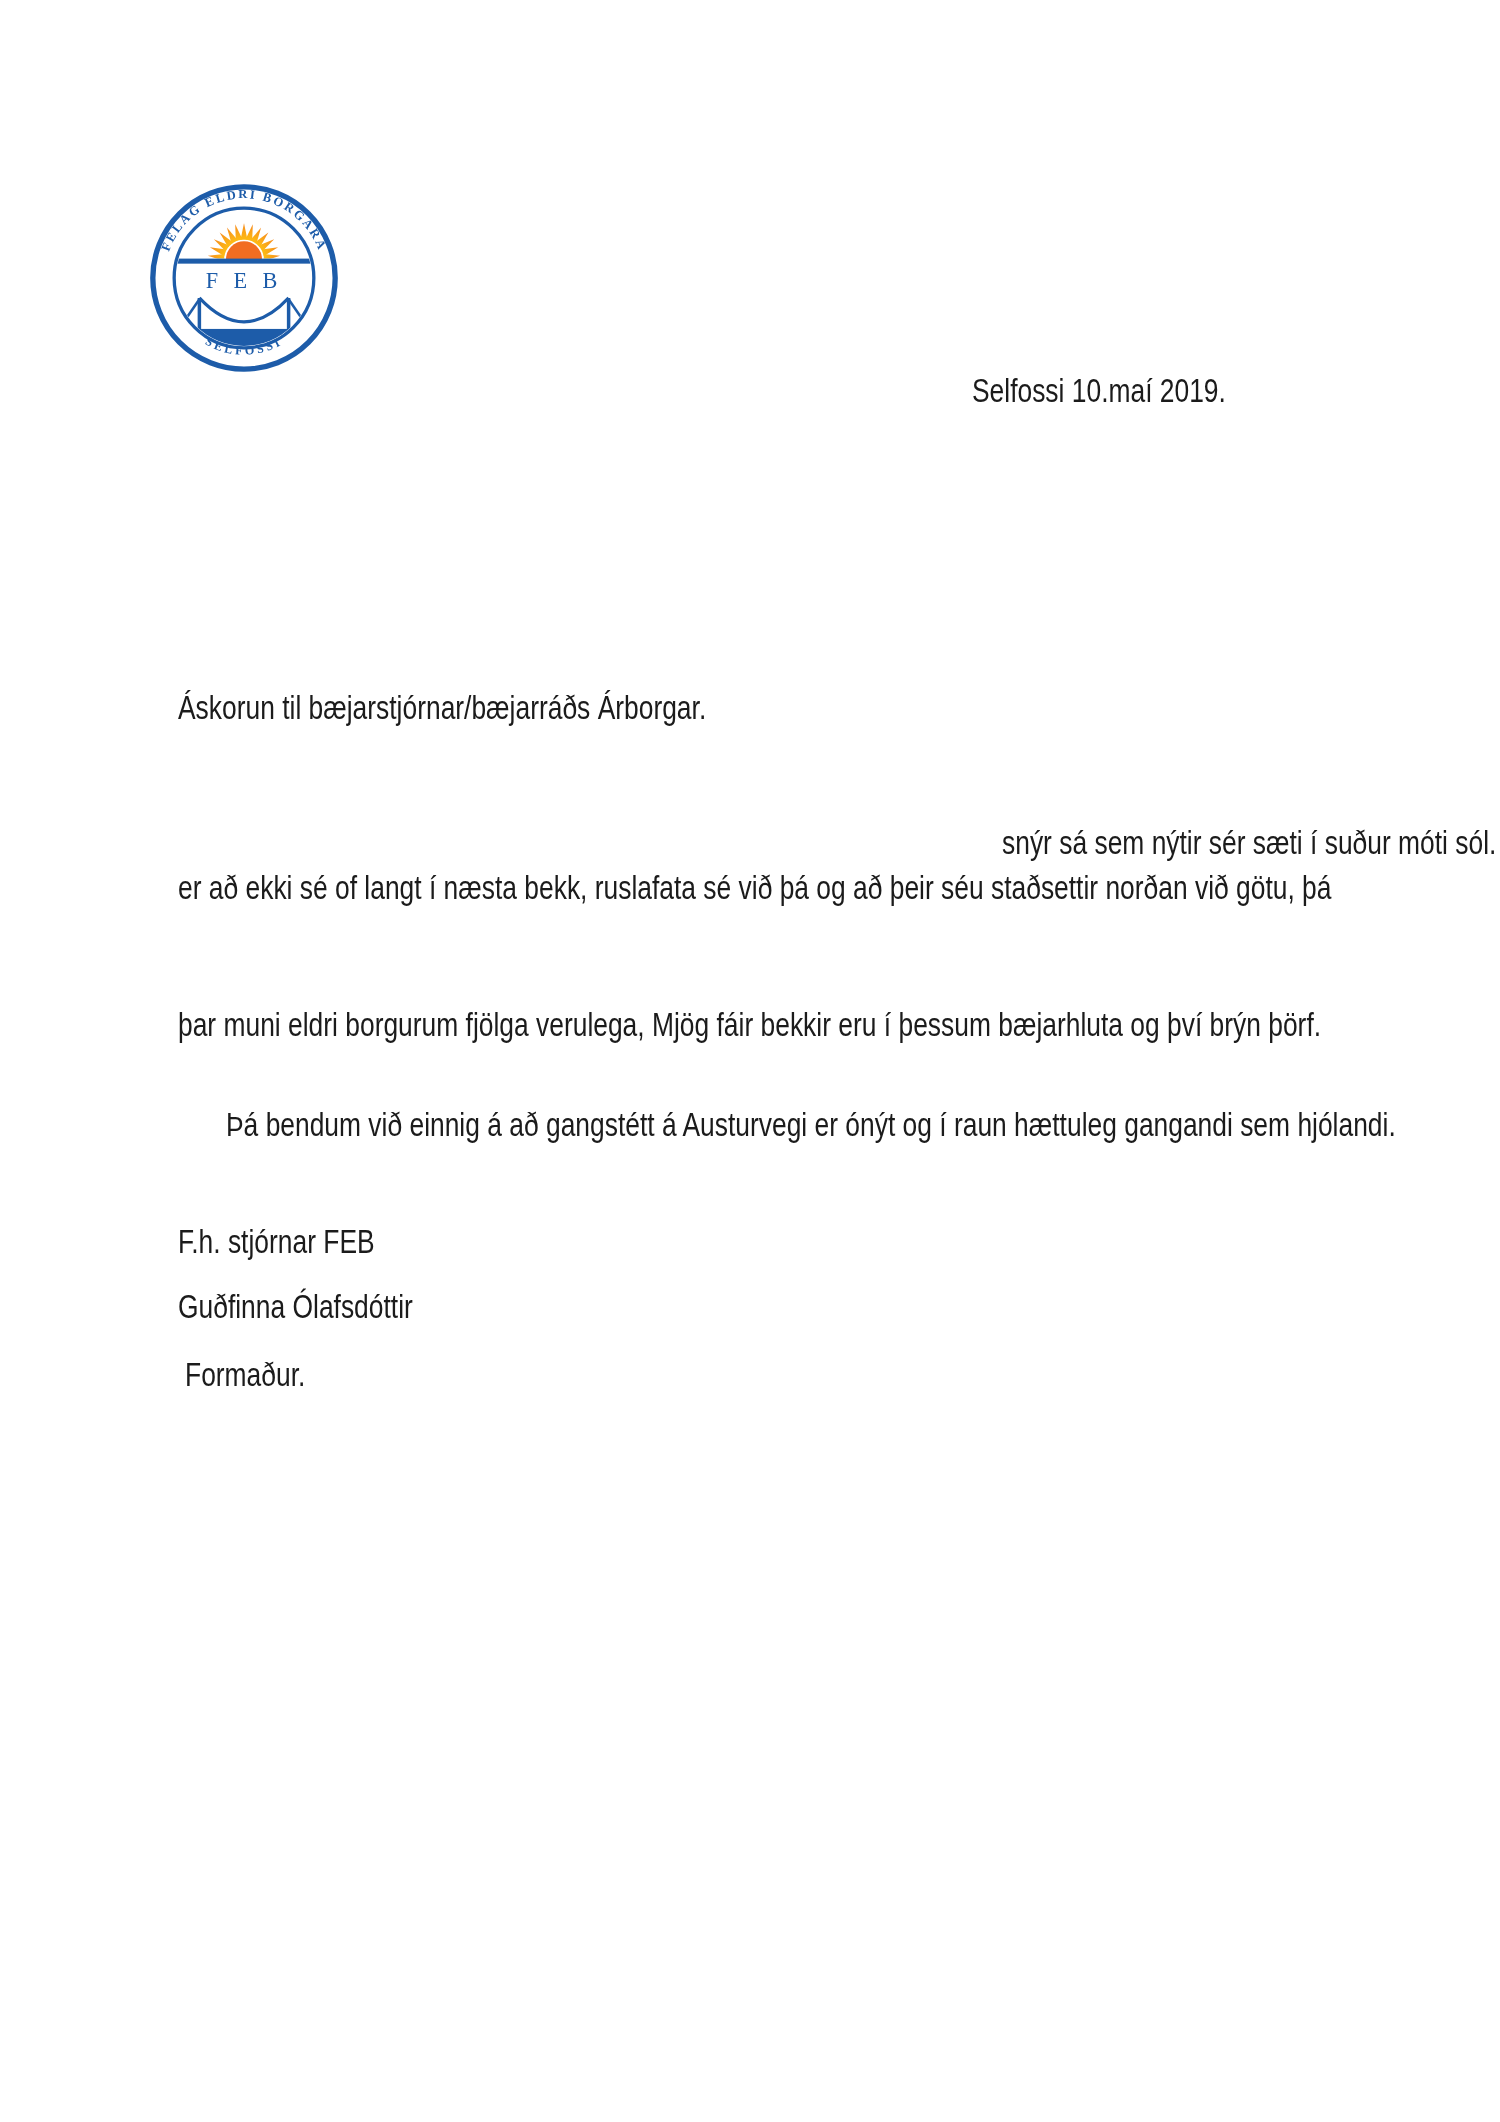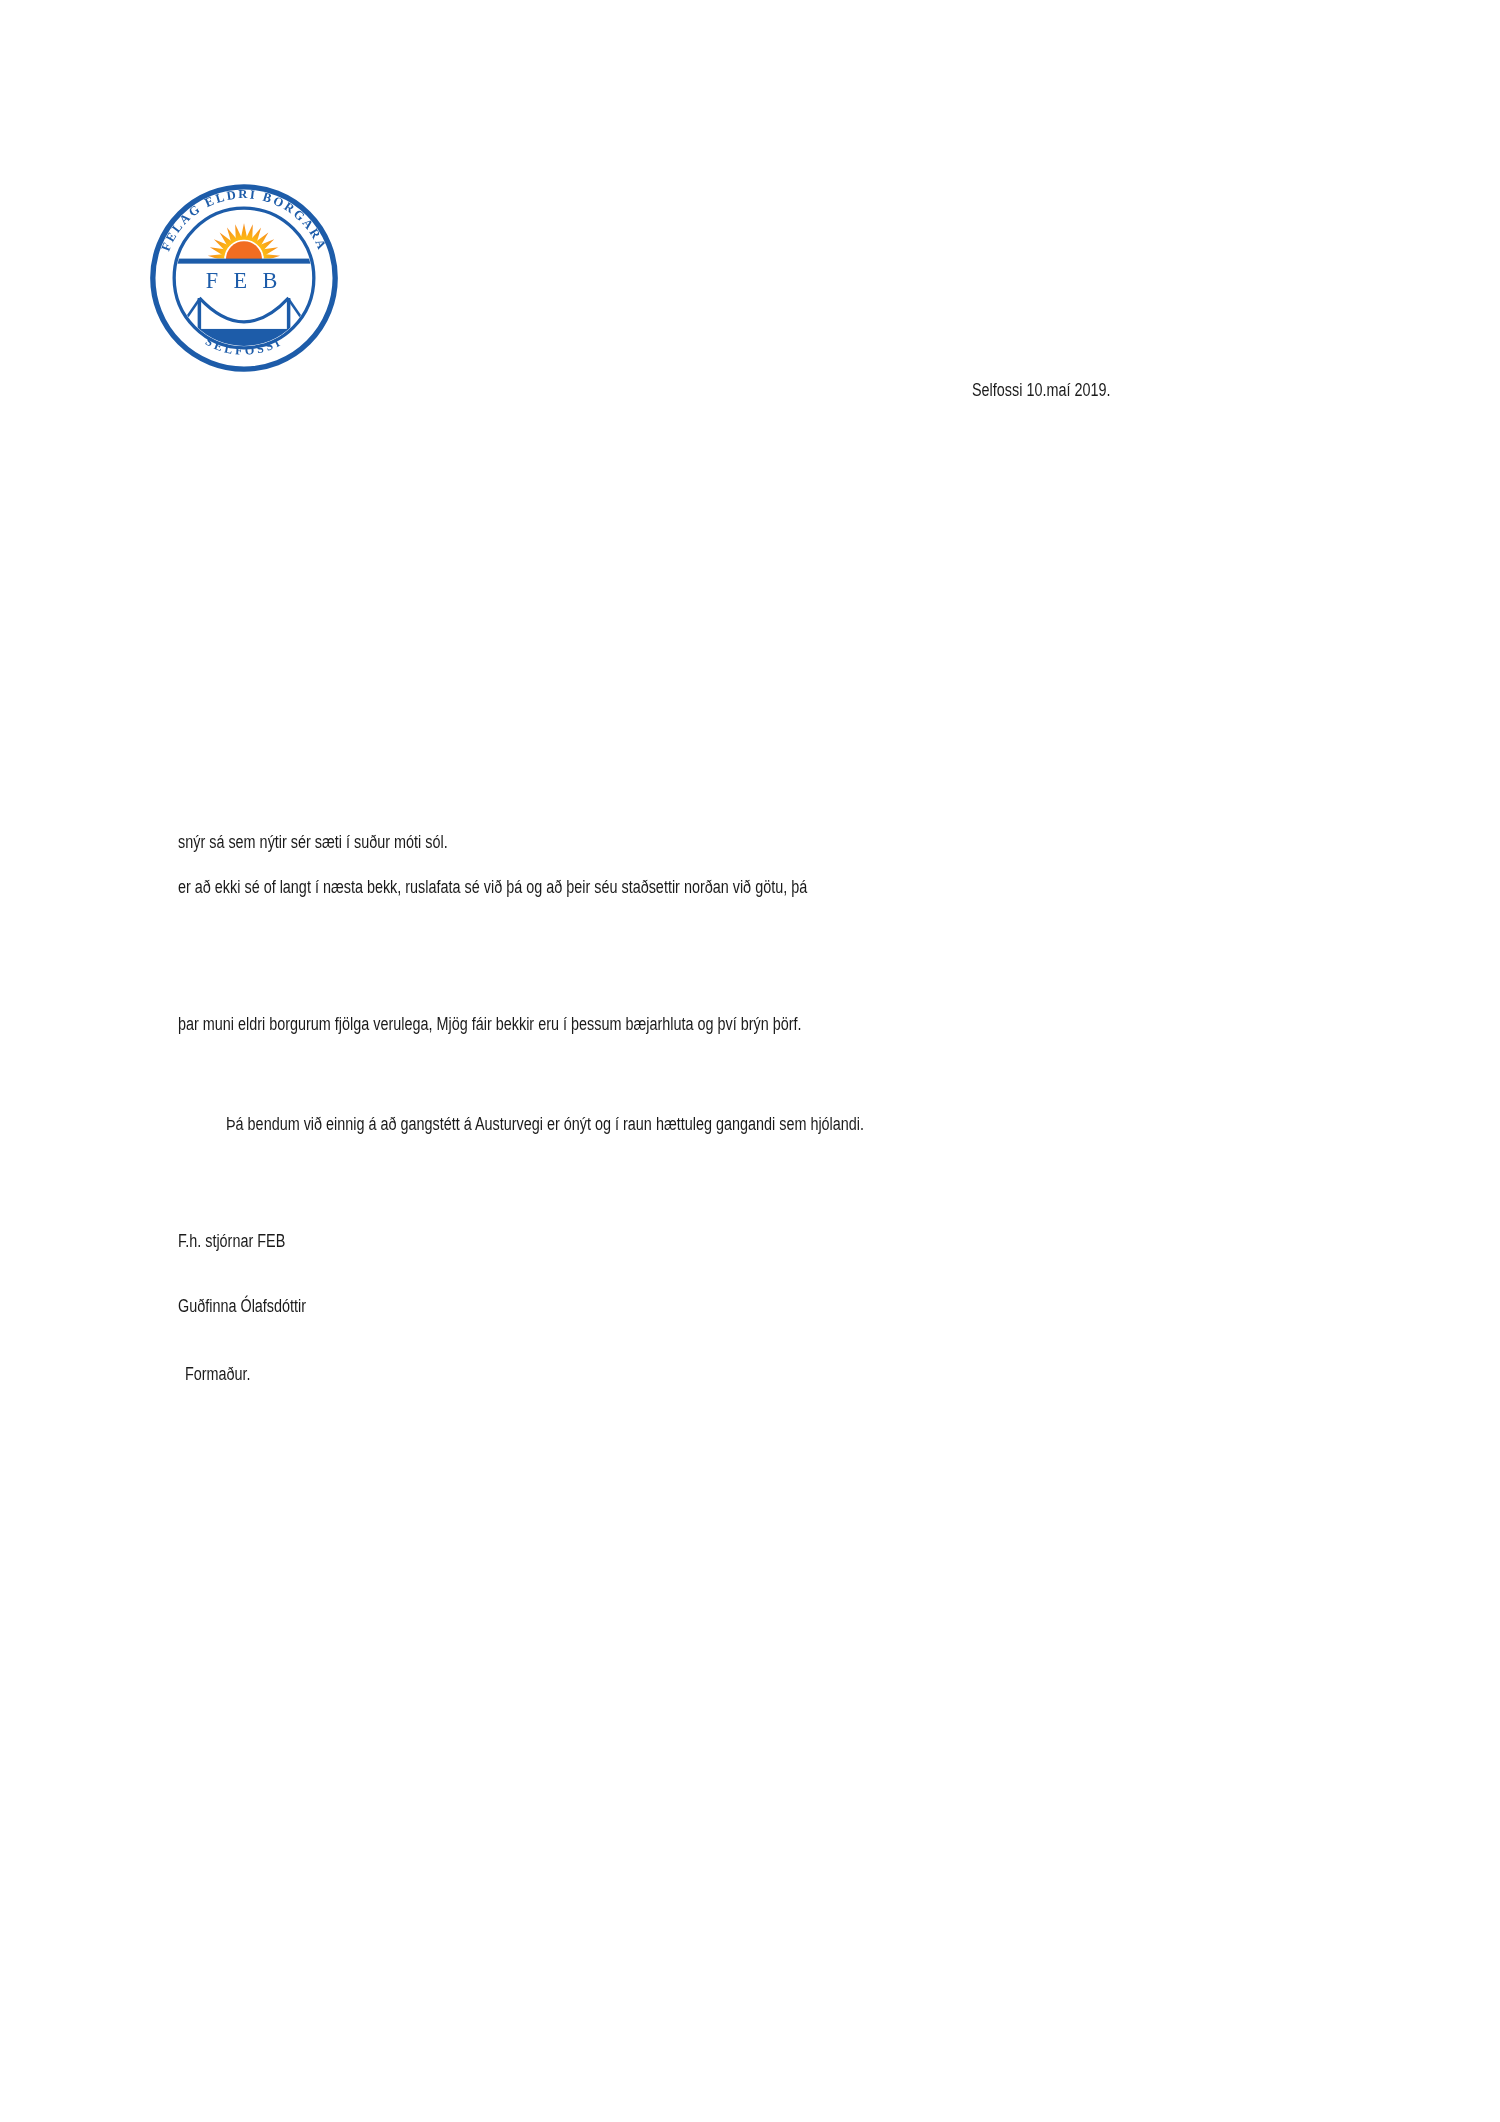--- a/index.html
+++ b/index.html
@@ -10,21 +10,22 @@
     background:#ffffff;
     font-family:"Liberation Sans",sans-serif;
     color:#1b1b1b;
     overflow:hidden;
   }
   .abs{position:absolute;}
   .textline{
     white-space:nowrap;
     height:45px;
     line-height:45px;
-    font-size:18px;
+    font-size:33px;
+    text-align:right;
   }
   .sc{
     display:inline-block;
     transform:scaleX(0.80);
     transform-origin:0 50%;
     white-space:nowrap;
   }
   .logo-wrap{left:147px;top:181px;width:194px;height:194px;}
   .date{left:972px;top:368px;}
   .heading{left:178px;top:685px;}
@@ -115,20 +116,23 @@
       <text class="ringtext" font-size="12.5" letter-spacing="3.2">
         <textPath href="#arcBot" startOffset="50%" text-anchor="middle">SELFOSSI</textPath>
       </text>
     </svg>
   </div>
 
   <div class="abs textline date">
     <span class="sc">Selfossi 10.maí 2019.</span>
   </div>
 
+  <div class="abs textline heading">
+    <span class="sc">Áskorun til bæjarstjórnar/bæjarráðs Árborgar.</span>
+  </div>
 
   <div class="abs para p1">
     <div class="textline"><span class="sc">snýr sá sem nýtir sér sæti í suður móti sól.</span></div>
     <div class="textline"><span class="sc">er að ekki sé of langt í næsta bekk, ruslafata sé við þá og að þeir séu staðsettir norðan við götu, þá</span></div>
   </div>
 
   <div class="abs para p2">
     <div class="textline"><span class="sc">þar muni eldri borgurum fjölga verulega, Mjög fáir bekkir eru í þessum bæjarhluta og því brýn þörf.</span></div>
   </div>
 

